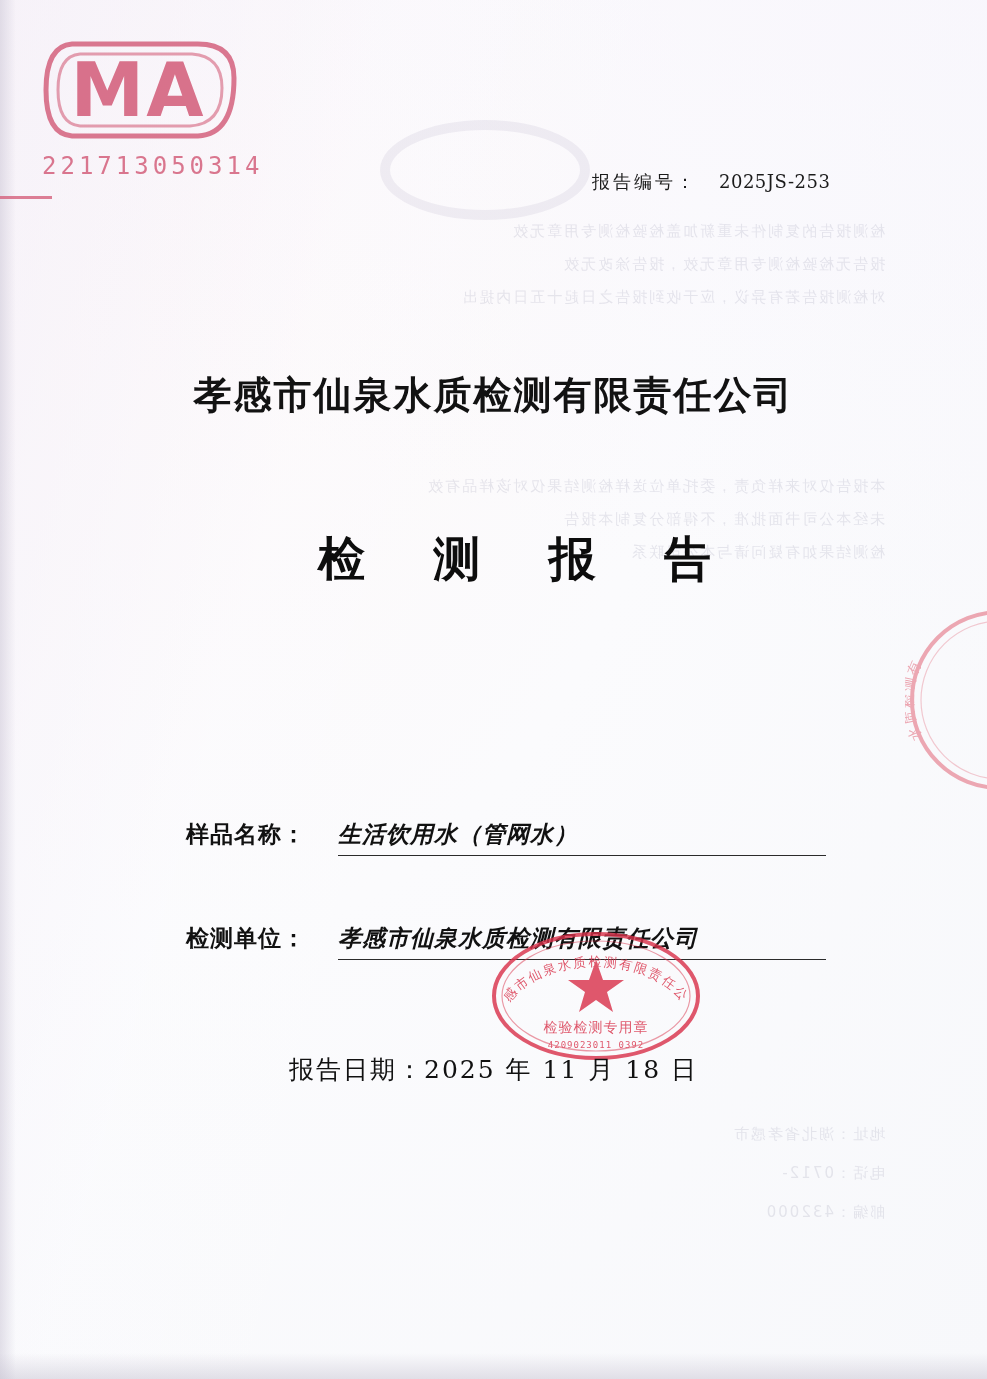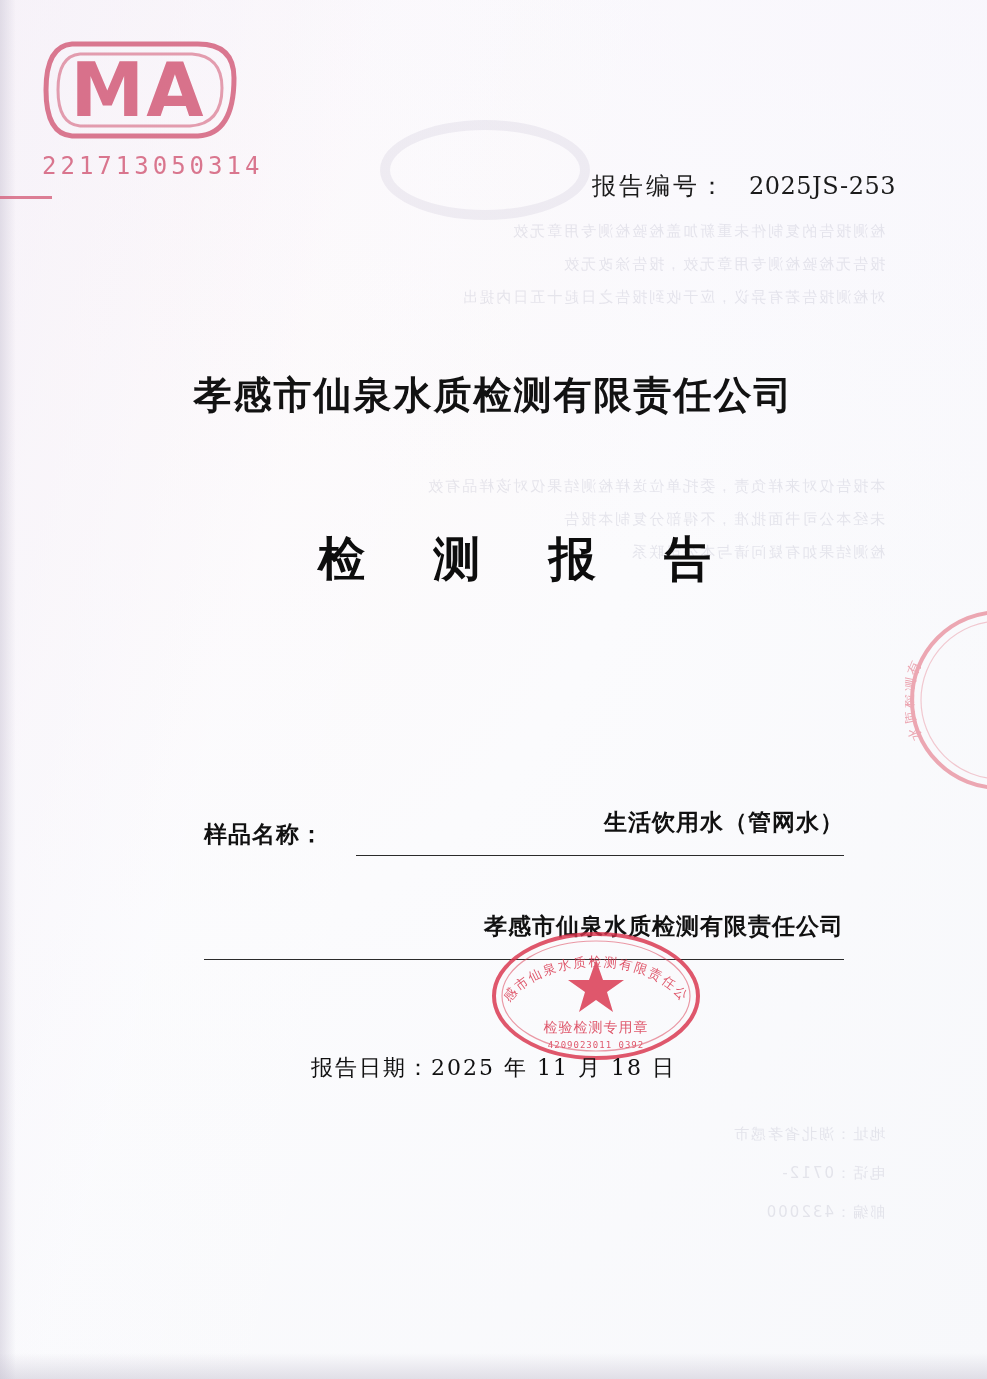--- a/index.html
+++ b/index.html
@@ -102,21 +102,21 @@
     background: #d4607c;
     opacity: 0.8;
   }
 
   
   #report-no {
     position: absolute;
     top: 170px;
     left: 592px;
     font-family: "DejaVu Serif", serif;
-    font-size: 24px;
+    font-size: 18px;
     color: #1b1b1b;
     letter-spacing: 1px;
   }
   #report-no .label { letter-spacing: 3px; }
   #report-no .value {
     font-family: "DejaVu Serif", serif;
     margin-left: 22px;
     letter-spacing: 0.5px;
   }
 
@@ -145,60 +145,61 @@
     color: #0d0d0d;
     letter-spacing: 26px;
     text-indent: 26px;
     padding-left: 21px;
   }
 
   
   #fields {
     position: absolute;
     top: 808px;
-    left: 204px;
+    left: 186px;
     width: 640px;
   }
   .field-row {
     display: flex;
     align-items: flex-end;
     height: 48px;
     margin-bottom: 4px;
   }
   .field-label {
     width: 152px;
     font-size: 23px;
     font-weight: bold;
     color: #111;
     letter-spacing: 1px;
     padding-bottom: 6px;
     flex: 0 0 152px;
   }
   .field-value-wrap {
     flex: 1 1 auto;
     border-bottom: 1.6px solid #2b2b2b;
-    text-align: right;
-    padding-bottom: 17px;
+    text-align: left;
+    padding-bottom: 5px;
+    font-style: italic;
   }
   .field-value {
     font-size: 23px;
     font-weight: bold;
     color: #111;
     letter-spacing: 1px;
   }
 
   
   #report-date {
     position: absolute;
     top: 1053px;
     left: 0;
     width: 100%;
     text-align: center;
     font-family: "DejaVu Serif", serif;
-    font-size: 22px;
+    font-size: 25px;
     color: #111;
     letter-spacing: 2px;
   }
 
   
   #official-seal {
     position: absolute;
     top: 930px;
     left: 487px;
     width: 218px;
@@ -259,20 +260,21 @@
       <div class="field-label">样品名称：</div>
       <div class="field-value-wrap">
         <span class="field-value">生活饮用水（管网水）</span>
       </div>
     </div>
 
     <div class="field-row">
     </div>
 
     <div class="field-row">
+      <div class="field-label">检测单位：</div>
       <div class="field-value-wrap">
         <span class="field-value">孝感市仙泉水质检测有限责任公司</span>
       </div>
     </div>
 
   </div>
 
   <svg id="official-seal" viewBox="0 0 218 140">
     <g opacity="0.88">
       <ellipse cx="109" cy="66" rx="102" ry="62" fill="none" stroke="#d9324a" stroke-width="4"></ellipse>

